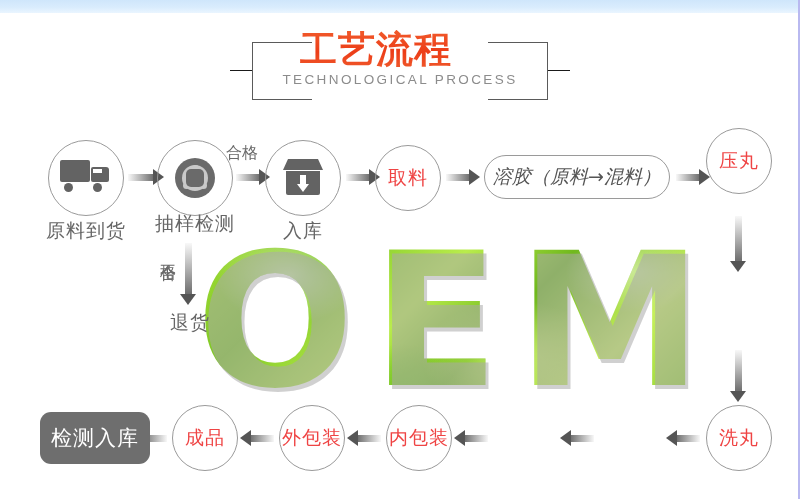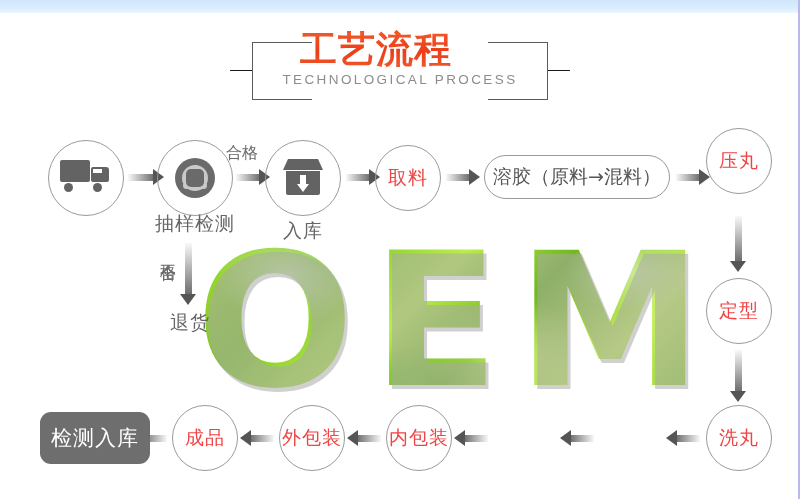--- a/index.html
+++ b/index.html
@@ -192,20 +192,21 @@
   <div class="oem">OEM</div>
 
   <div class="circle" style="left:48px;top:140px;width:76px;height:76px;">
     <span class="icon-wrap">
       <span class="truck-body"></span>
         <span class="truck-cab"></span>
       <span class="wheel w1"></span>
         <span class="wheel w2"></span>
     </span>
   </div>
+  <div class="caption" style="left:36px;top:218px;width:100px;">原料到货</div>
 
   <div class="arrow arrow-r" style="left:128px;top:169px;width:36px;height:17px;">
     <div class="shaft" style="width:26px;"></div>
       <div class="head"></div>
   </div>
 
   <div class="circle" style="left:157px;top:140px;width:76px;height:76px;">
     <span class="insp">
       <span class="ring"></span>
         <span class="inner"></span>
@@ -247,41 +248,38 @@
 
   <div class="circle" style="left:375px;top:145px;width:66px;height:66px;">
     <span class="ctext">取料</span>
   </div>
 
   <div class="arrow arrow-r" style="left:446px;top:169px;width:34px;height:17px;">
     <div class="shaft" style="width:24px;"></div>
       <div class="head"></div>
   </div>
 
-  <div class="pill" style="left:484px;top:155px;width:186px;height:44px;">
+  <div class="pill" style="left:484px;top:155px;width:186px;height:44px;font-style:italic;">
     <span>溶胶（原料→混料）</span>
   </div>
 
   <div class="arrow arrow-r" style="left:676px;top:169px;width:34px;height:17px;">
     <div class="shaft" style="width:24px;"></div>
       <div class="head"></div>
   </div>
 
   <div class="circle" style="left:706px;top:128px;width:66px;height:66px;">
     <span class="ctext">压丸</span>
   </div>
 
   <div class="arrow arrow-d" style="left:730px;top:216px;width:17px;height:56px;">
     <div class="shaft" style="height:46px;"></div>
       <div class="head"></div>
   </div>
 
-  <div class="circle" style="left:706px;top:278px;width:66px;height:66px;">
-    <span class="ctext">定型</span>
-  </div>
 
   <div class="arrow arrow-d" style="left:730px;top:350px;width:17px;height:52px;">
     <div class="shaft" style="height:42px;"></div>
       <div class="head"></div>
   </div>
 
   <div class="circle" style="left:706px;top:405px;width:66px;height:66px;">
     <span class="ctext">洗丸</span>
   </div>
 

